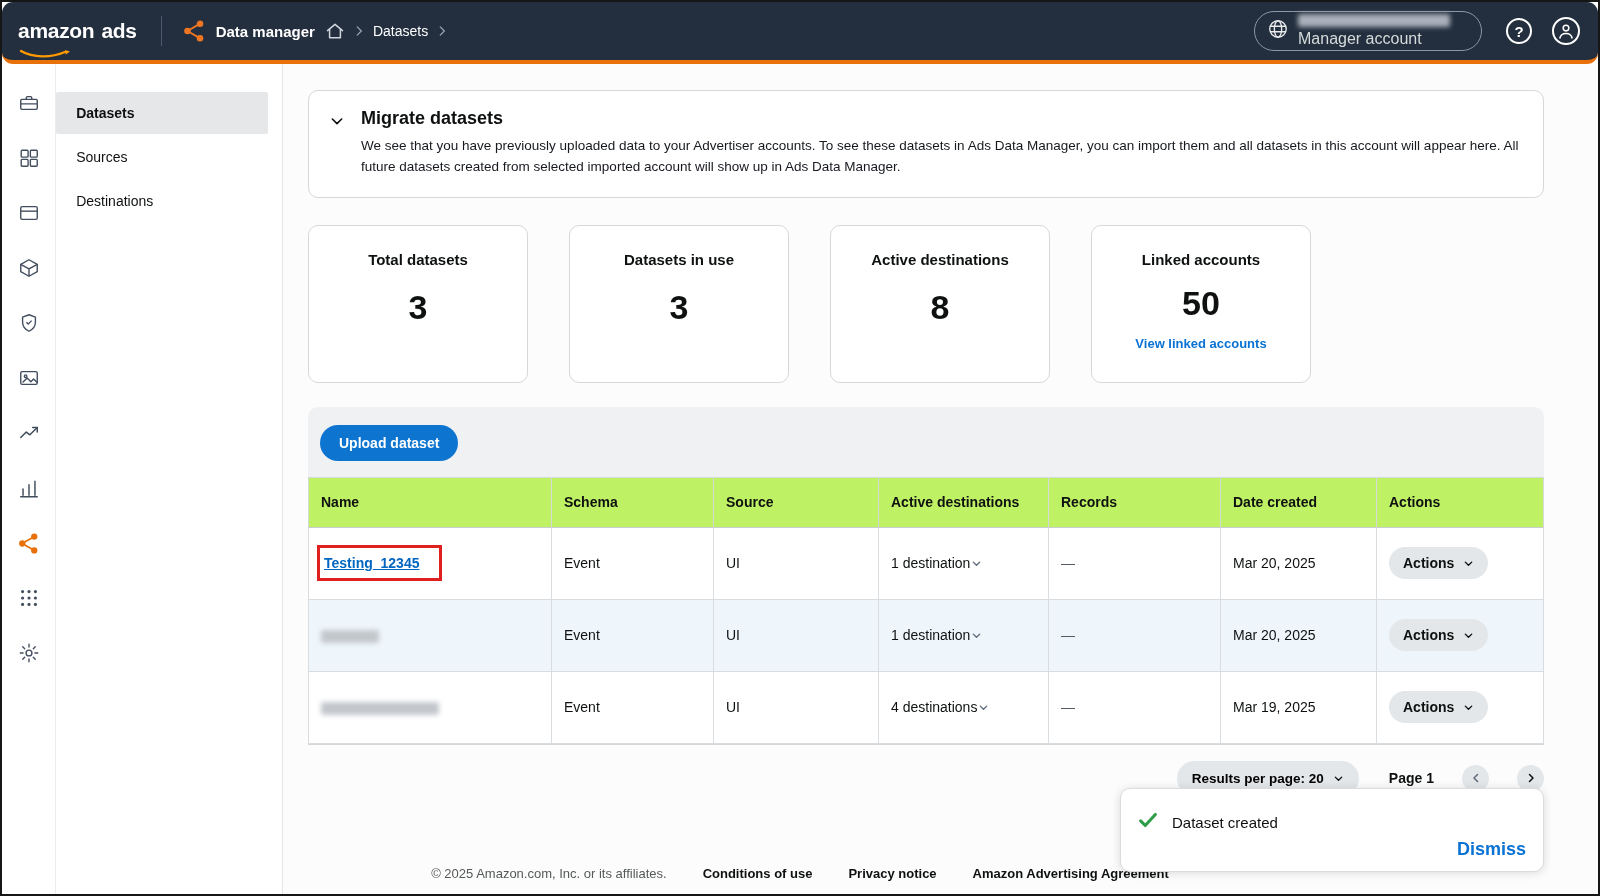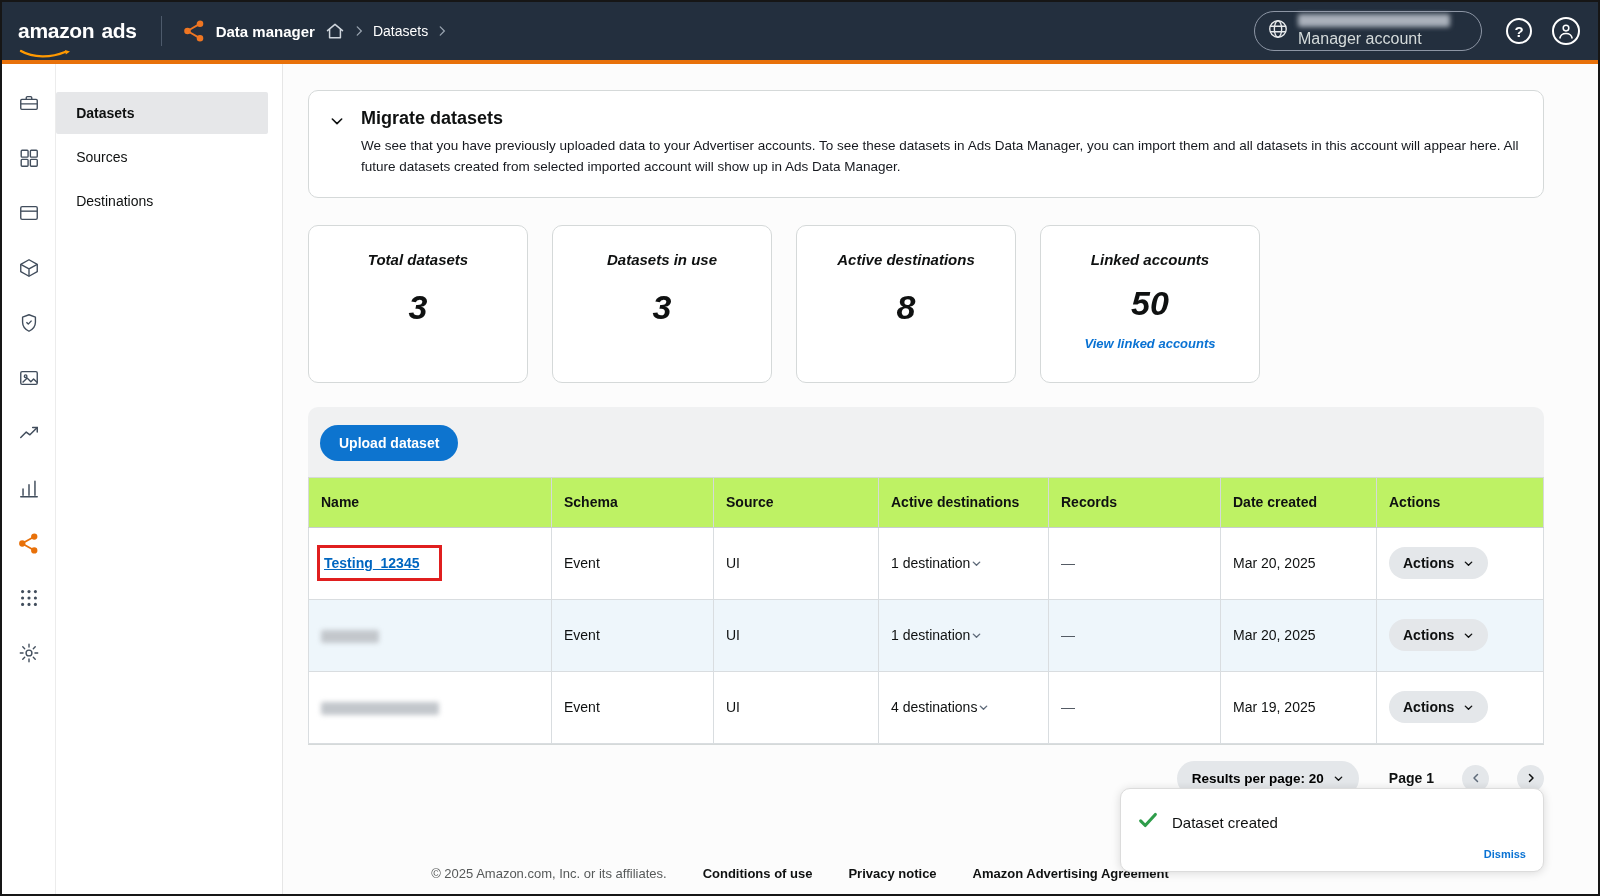--- a/index.html
+++ b/index.html
@@ -6,21 +6,21 @@
   * { box-sizing: border-box; margin: 0; padding: 0; }
   html,body { width:1600px; height:896px; }
   body {
     font-family: "Liberation Sans", sans-serif;
     background:#ffffff; color:#0f1111; overflow:hidden; position:relative;
   }
   .frame { width:1600px; height:896px; border:2px solid #161616; display:flex; flex-direction:column; position:relative; }
 
   
   .topbar { height:62px; flex:0 0 auto; background:#232f3e; border-bottom:4px solid #e8710a;
-    display:flex; align-items:center; padding:0 18px 0 16px; color:#fff; }
+    display:flex; align-items:center; padding:0 18px 0 16px; color:#fff;border-radius:11px; }
   .logo { position:relative; display:flex; align-items:baseline; gap:7px; font-size:21px; font-weight:700; letter-spacing:-0.3px; cursor:pointer; }
   .logo .smile { position:absolute; left:1px; top:23px; }
   .tb-divider { width:1px; height:30px; background:#4d5a6b; margin:0 20px 0 24px; }
   .dm-icon { margin-right:10px; display:flex; }
   .app-name { font-size:15px; font-weight:700; margin-right:10px; }
   .crumb-sep { display:flex; margin:0 7px; }
   .crumb { font-size:14px; cursor:pointer; }
   .tb-home { display:flex; cursor:pointer; }
   .tb-spacer { flex:1; }
   .account-pill { width:228px; height:40px; border:1px solid #8d96a5; border-radius:20px; display:flex; align-items:center;
@@ -44,21 +44,21 @@
   .subnav-item.active { background:#e6e7e9; font-weight:700; }
   .content { flex:1; background:#fcfcfc; padding:26px 54px 0 25px; position:relative; }
 
   
   .banner { background:#fff; border:1px solid #d5d9d9; border-radius:10px; padding:17px 20px 19px 20px; display:flex; gap:16px; }
   .banner-chevron { margin-top:5px; cursor:pointer; display:flex; height:14px; }
   .banner-title { font-size:18px; font-weight:700; margin-bottom:7px; }
   .banner-body { font-size:13.5px; line-height:1.55; color:#16191f; max-width:1180px; }
 
   
-  .stats-row { display:flex; gap:24px; margin-top:27px;font-style:italic; }
+  .stats-row { display:flex; gap:41px; margin-top:27px; }
   .stat-card { width:220px; height:158px; background:#fff; border:1px solid #d5d9d9; border-radius:10px; text-align:center; padding-top:25px; }
   .stat-label { font-size:15px; font-weight:700; display:block; }
   .stat-value { font-size:34px; font-weight:700; display:block; margin-top:20px; }
   .stat-card.compact .stat-value { margin-top:16px; }
   .stat-link { font-size:13px; font-weight:700; color:#0972d3; margin-top:13px; display:inline-block; cursor:pointer; }
 
   
   .table-panel { margin-top:24px; background:#f0f1f2; border-radius:10px 10px 0 0; overflow:hidden; border-bottom:1px solid #d5d9d9; }
   .upload-row { padding:18px 0 16px 12px; }
   .upload-btn { background:#0d74cf; color:#fff; font-weight:700; font-size:14px; border:none; border-radius:19px;
@@ -88,21 +88,21 @@
   
   .site-footer { position:absolute; left:0; right:0; bottom:13px; display:flex; justify-content:center; align-items:center;
     gap:36px; font-size:13px; color:#565959; }
   .footer-link { color:#0f1111; font-weight:700; cursor:pointer; white-space:nowrap;text-align:right; }
 
   
   .toast { position:absolute; left:1118px; top:786px; width:424px; height:84px; background:#fff; border:1px solid #dcdcdc;
     border-radius:10px; box-shadow:0 1px 10px rgba(0,0,0,0.14); padding:20px 16px; z-index:10; }
   .toast-row { display:flex; align-items:center; }
   .toast-msg { font-size:15px; color:#0f1111; margin-left:13px; }
-  .toast-dismiss { position:absolute; right:17px; bottom:11px; color:#0972d3; font-weight:700; font-size:11px; cursor:pointer; }
+  .toast-dismiss { position:absolute; right:17px; bottom:11px; color:#0972d3; font-weight:700; font-size:18px; cursor:pointer; }
 </style>
 </head>
 <body>
 
 <div class="frame">
 
   <header class="topbar">
     <div class="logo">
       <span>amazon</span>
       <span>ads</span>

